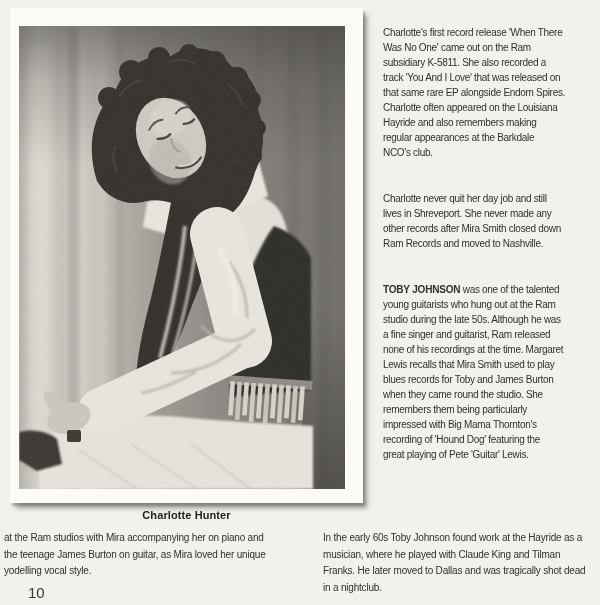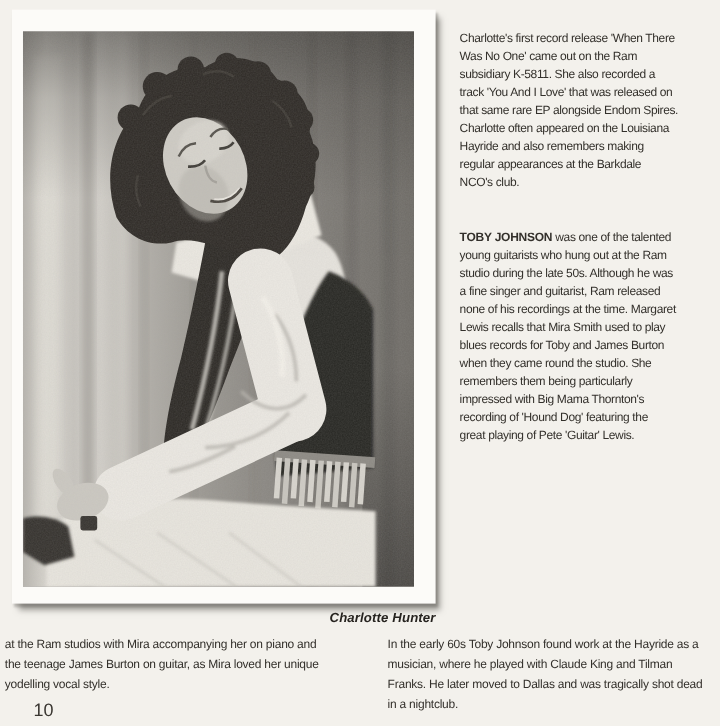--- a/index.html
+++ b/index.html
@@ -15,21 +15,21 @@
     box-shadow:5px 6px 5px -1px rgba(88,85,80,.55), 2px 3px 2px rgba(88,85,80,.35);
   }
   .photo-content{
     position:absolute;left:9px;top:18px;width:326px;height:463px;
     box-shadow:inset 0 0 0 1px rgba(55,52,48,.45);
     overflow:hidden;
   }
   .photo-content svg{display:block;}
   .photo-caption{
     position:absolute;left:10px;top:509px;width:353px;
-    text-align:right;font-size:11px;font-weight:bold;font-style:italic;
+    text-align:center;font-size:11px;font-weight:bold;
     color:#26231f;letter-spacing:.1px;
   }
   .right-col{
     position:absolute;left:383px;top:10px;width:202px;
     font-size:10px;line-height:15px;letter-spacing:-.3px;
     white-space:pre-line;
   }
   .right-col p{margin:0 0 16px 0;}
   .right-col strong{letter-spacing:-.2px;}
   .bottom-left,.bottom-right{
@@ -190,20 +190,24 @@
 <div class="right-col">
   <p>Charlotte's first record release 'When There
 Was No One' came out on the Ram
 subsidiary K-5811. She also recorded a
 track 'You And I Love' that was released on
 that same rare EP alongside Endom Spires.
 Charlotte often appeared on the Louisiana
 Hayride and also remembers making
 regular appearances at the Barkdale
 NCO's club.</p>
+  <p>Charlotte never quit her day job and still
+lives in Shreveport. She never made any
+other records after Mira Smith closed down
+Ram Records and moved to Nashville.</p>
   <p><strong>TOBY JOHNSON</strong><span> was one of the talented
 young guitarists who hung out at the Ram
 studio during the late 50s. Although he was
 a fine singer and guitarist, Ram released
 none of his recordings at the time. Margaret
 Lewis recalls that Mira Smith used to play
 blues records for Toby and James Burton
 when they came round the studio. She
 remembers them being particularly
 impressed with Big Mama Thornton's

